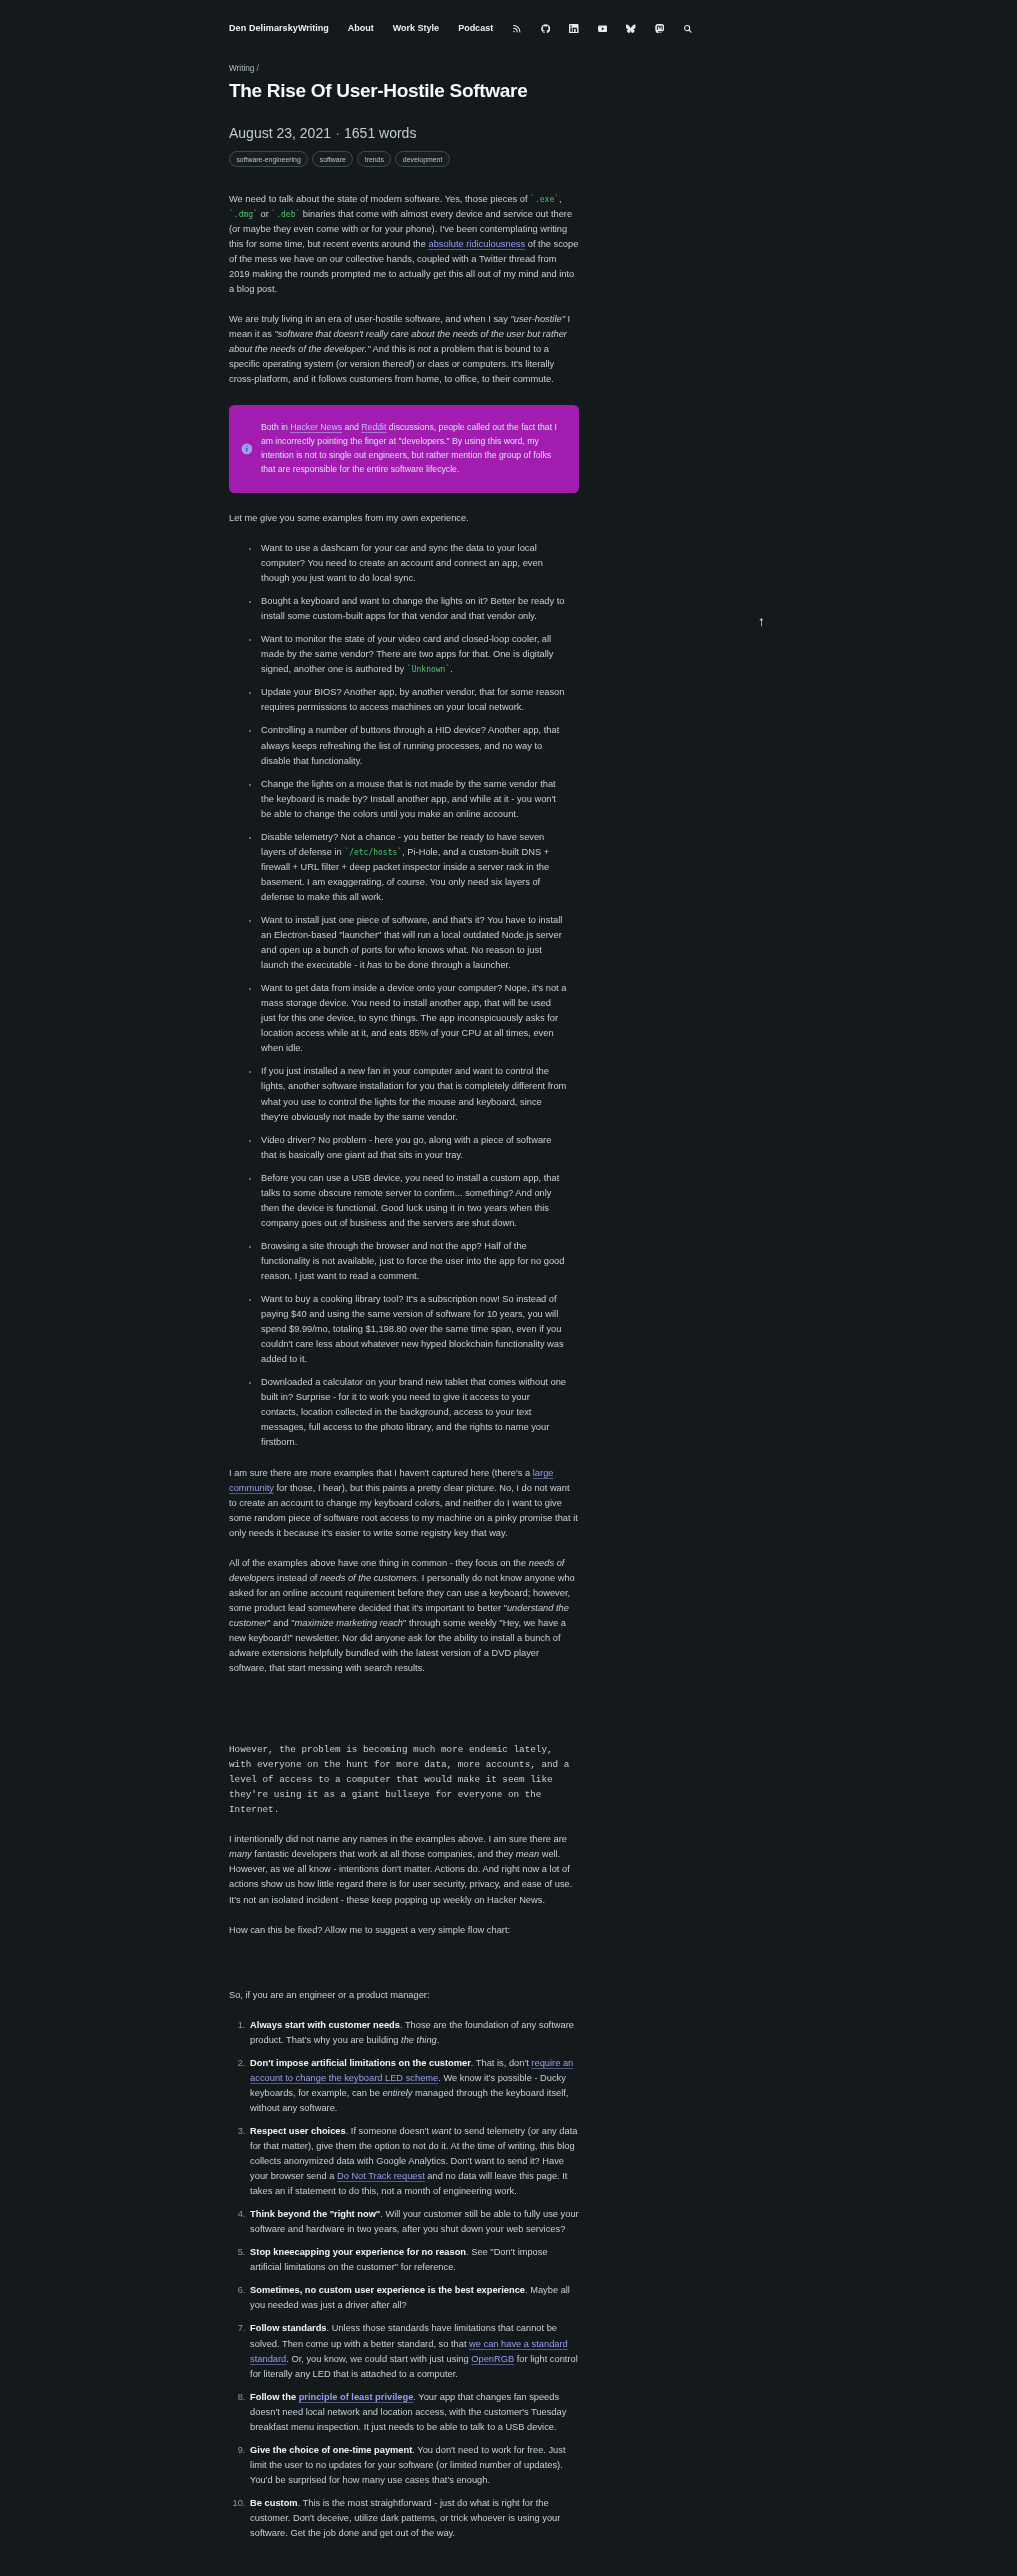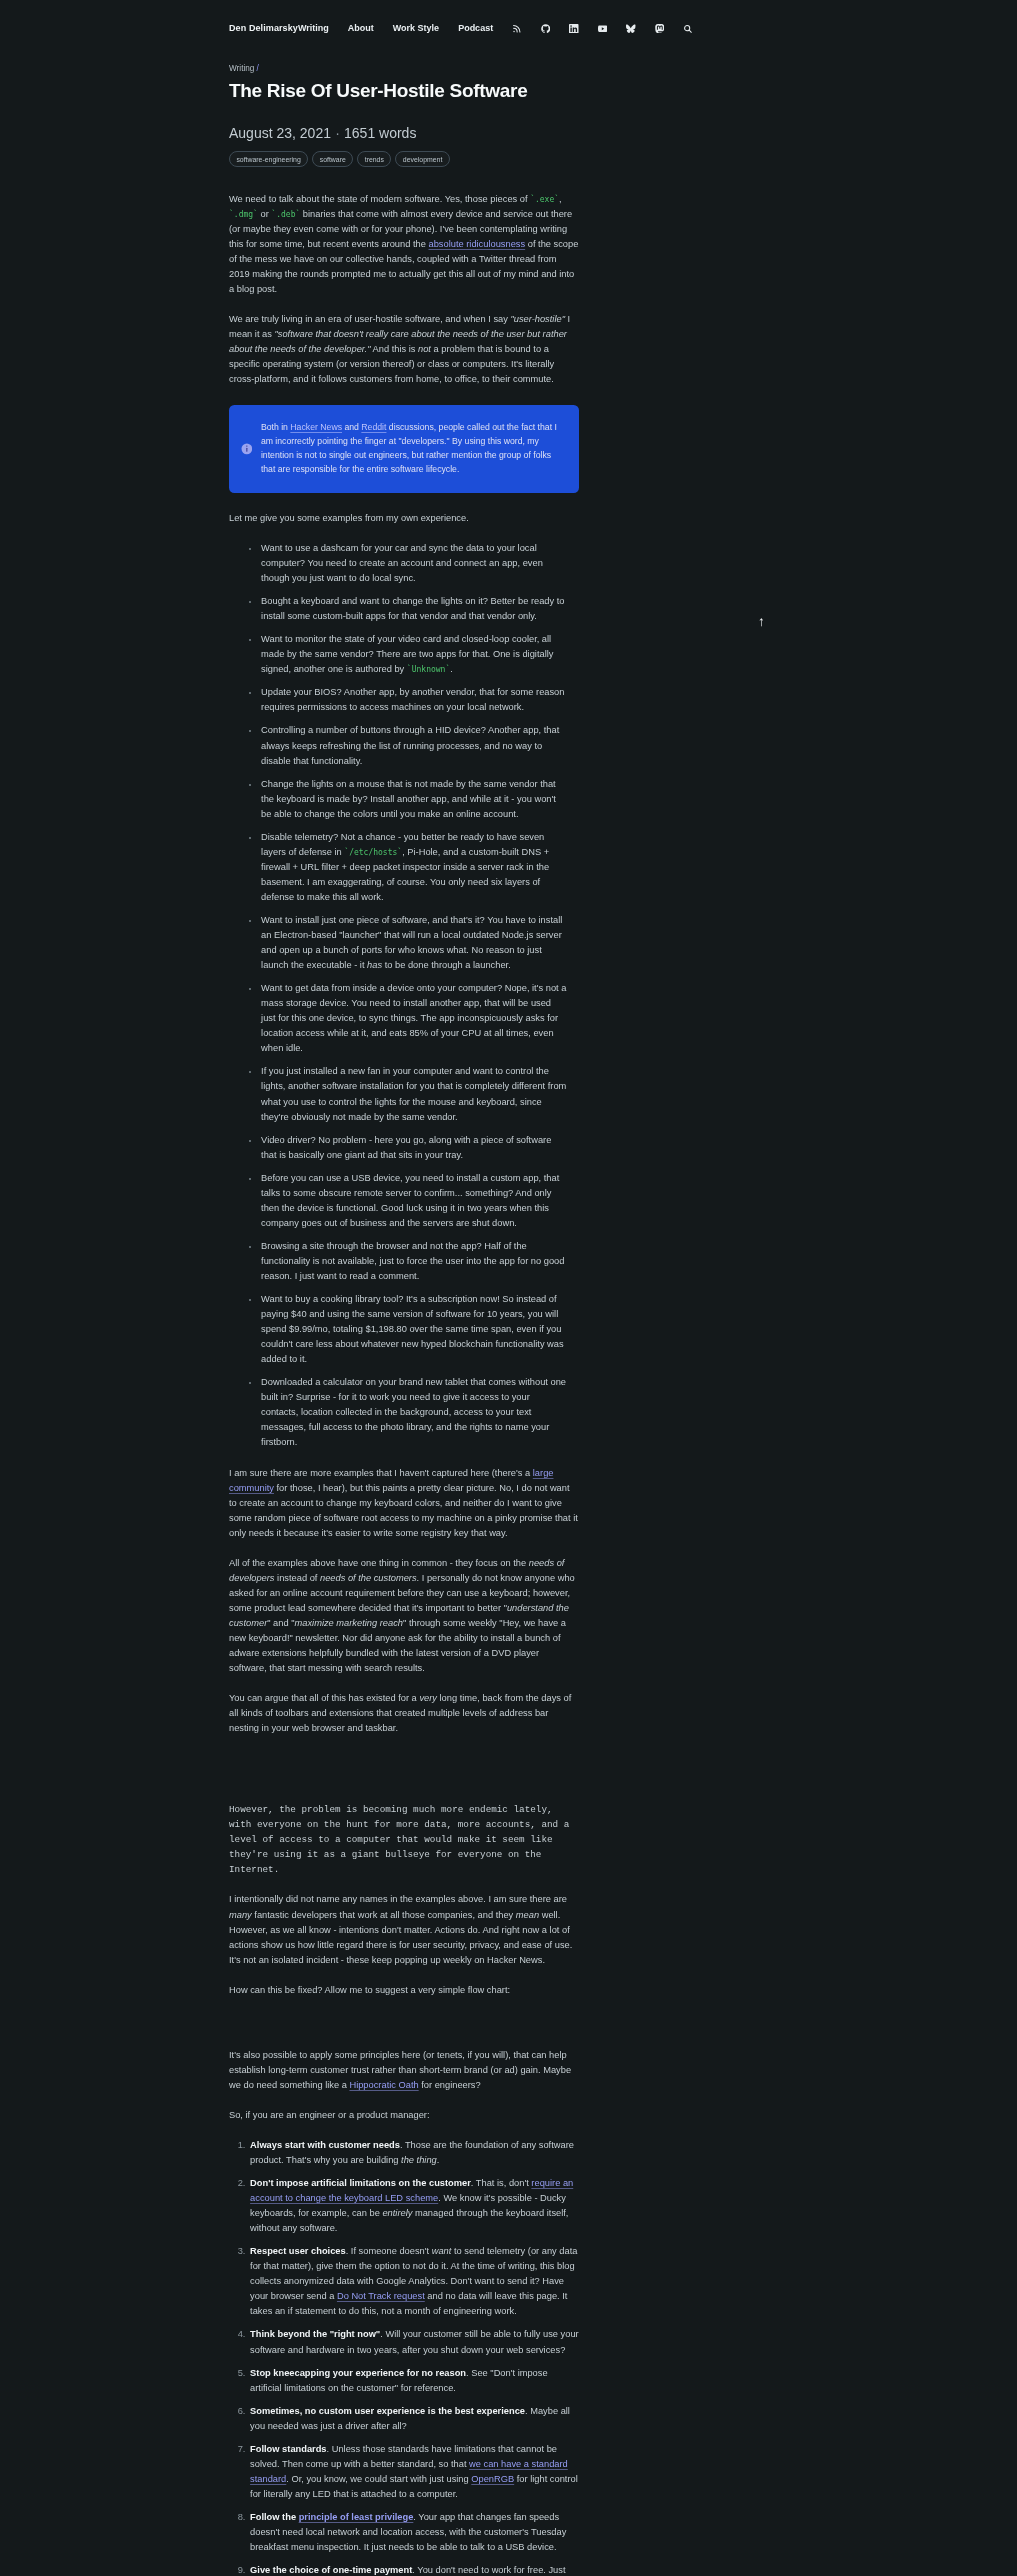--- a/index.html
+++ b/index.html
@@ -48,21 +48,21 @@
   a.ilink.b { font-weight: 700; }
   code {
     font-family: "DejaVu Sans Mono", monospace;
     color: #4cc36b; font-size: 8px;
   }
   code::before, code::after { content: "\0060"; }
   em { font-style: italic; }
   strong { color: #f1f5f7; font-weight: 700; }
 
   .callout {
-    background: #1d4ed8; border-radius: 5.3px;
+    background: #a21caf; border-radius: 5.3px;
     margin: 18px 0; padding: 16px 16px 16px 11.7px;
     display: flex; gap: 8.5px; align-items: center;
     color: #dde0f6; font-size: 8.7px; line-height: 1.6;
   }
   .callout .ilink { color: #bcc3fd; text-decoration-color: rgba(188,195,253,.55); }
   .callout-icon { flex: 0 0 auto; width: 11.7px; height: 11.7px; }
 
   ul.examples { margin: 15px 0; padding-left: 19px; list-style: disc; }
   ul.examples li { margin: 8px 12px; padding-left: 1.1px; }
   ul.examples li::marker { color: #79848c; font-size: 7.4px; }
@@ -179,29 +179,27 @@
           <li>If you just installed a new fan in your computer and want to control the lights, another software installation for you that is completely different from what you use to control the lights for the mouse and keyboard, since they're obviously not made by the same vendor.</li>
           <li>Video driver? No problem - here you go, along with a piece of software that is basically one giant ad that sits in your tray.</li>
           <li>Before you can use a USB device, you need to install a custom app, that talks to some obscure remote server to confirm... something? And only then the device is functional. Good luck using it in two years when this company goes out of business and the servers are shut down.</li>
           <li>Browsing a site through the browser and not the app? Half of the functionality is not available, just to force the user into the app for no good reason. I just want to read a comment.</li>
           <li>Want to buy a cooking library tool? It's a subscription now! So instead of paying $40 and using the same version of software for 10 years, you will spend $9.99/mo, totaling $1,198.80 over the same time span, even if you couldn't care less about whatever new hyped blockchain functionality was added to it.</li>
           <li>Downloaded a calculator on your brand new tablet that comes without one built in? Surprise - for it to work you need to give it access to your contacts, location collected in the background, access to your text messages, full access to the photo library, and the rights to name your firstborn.</li>
         </ul>
 
       <p>I am sure there are more examples that I haven't captured here (there's a <a href="#" class="ilink">large community</a> for those, I hear), but this paints a pretty clear picture. No, I do not want to create an account to change my keyboard colors, and neither do I want to give some random piece of software root access to my machine on a pinky promise that it only needs it because it's easier to write some registry key that way.</p>
       <p>All of the examples above have one thing in common - they focus on the <em>needs of developers</em> instead of <em>needs of the customers</em>. I personally do not know anyone who asked for an online account requirement before they can use a keyboard; however, some product lead somewhere decided that it's important to better "<em>understand the customer</em>" and "<em>maximize marketing reach</em>" through some weekly "Hey, we have a new keyboard!" newsletter. Nor did anyone ask for the ability to install a bunch of adware extensions helpfully bundled with the latest version of a DVD player software, that start messing with search results.</p>
-      <p>You can argue that all of this has existed for a <em>very</em> long time, back from the days of all kinds of toolbars and extensions that created multiple levels of address bar nesting in your web browser and taskbar.</p>
 
       <p class="gap-top">However, the problem is becoming much more endemic lately, with everyone on the hunt for more data, more accounts, and a level of access to a computer that would make it seem like they're using it as a giant bullseye for everyone on the Internet.</p>
       <p>I intentionally did not name any names in the examples above. I am sure there are <em>many</em> fantastic developers that work at all those companies, and they <em>mean</em> well. However, as we all know - intentions don't matter. Actions do. And right now a lot of actions show us how little regard there is for user security, privacy, and ease of use. It's not an isolated incident - these keep popping up weekly on Hacker News.</p>
       <p>How can this be fixed? Allow me to suggest a very simple flow chart:</p>
 
       <div class="flow-chart-space"></div>
 
-      <p>It's also possible to apply some principles here (or tenets, if you will), that can help establish long-term customer trust rather than short-term brand (or ad) gain. Maybe we do need something like a <a href="#" class="ilink">Hippocratic Oath</a> for engineers?</p>
       <p>So, if you are an engineer or a product manager:</p>
 
       <ol class="principles">
           <li><strong>Always start with customer needs</strong>. Those are the foundation of any software product. That's why you are building <em>the thing</em>.</li>
           <li><strong>Don't impose artificial limitations on the customer</strong>. That is, don't <a href="#" class="ilink">require an account to change the keyboard LED scheme</a>. We know it's possible - Ducky keyboards, for example, can be <em>entirely</em> managed through the keyboard itself, without any software.</li>
           <li><strong>Respect user choices</strong>. If someone doesn't <em>want</em> to send telemetry (or any data for that matter), give them the option to not do it. At the time of writing, this blog collects anonymized data with Google Analytics. Don't want to send it? Have your browser send a <a href="#" class="ilink">Do Not Track request</a> and no data will leave this page. It takes an if statement to do this, not a month of engineering work.</li>
           <li><strong>Think beyond the "right now"</strong>. Will your customer still be able to fully use your software and hardware in two years, after you shut down your web services?</li>
           <li><strong>Stop kneecapping your experience for no reason</strong>. See "Don't impose artificial limitations on the customer" for reference.</li>
           <li><strong>Sometimes, no custom user experience is the best experience</strong>. Maybe all you needed was just a driver after all?</li>
           <li><strong>Follow standards</strong>. Unless those standards have limitations that cannot be solved. Then come up with a better standard, so that <a href="#" class="ilink">we can have a standard standard</a>. Or, you know, we could start with just using <a href="#" class="ilink">OpenRGB</a> for light control for literally any LED that is attached to a computer.</li>

